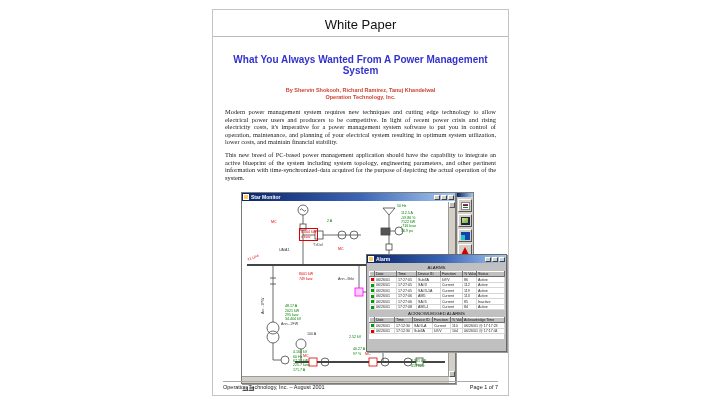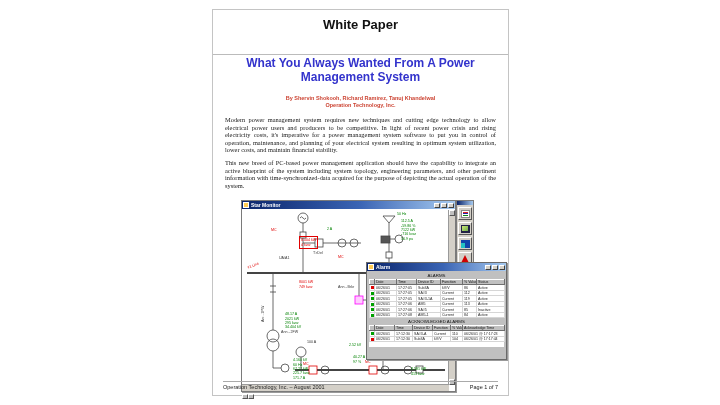--- a/index.html
+++ b/index.html
@@ -2,23 +2,23 @@
 <html><head>
 <meta charset="utf-8">
 <style>
   html,body{margin:0;padding:0;}
   body{width:720px;height:405px;background:#ffffff;position:relative;overflow:hidden;
        font-family:"Liberation Sans",sans-serif;}
 
   
   .page{position:absolute;left:212px;top:9px;width:297px;height:387px;
         background:#fff;border:1px solid #c4c4c4;box-sizing:border-box;padding:0 10px;}
-  .page-header{text-align:center;font-size:13px;font-weight:bold;color:#111;
-               padding:7px 0 22px 0;border-bottom:1px solid #bbb;margin:0 -10px;}
-  .doc-title{margin-top:1px;text-align:center;font-size:12px;font-weight:bold;color:#3333cc;}
+  .page-header{text-align:center;font-size:13px;font-weight:normal;color:#111;
+               padding:7px 0 4px 0;border-bottom:1px solid #bbb;margin:0 -10px;}
+  .doc-title{margin-top:17px;text-align:center;font-size:10px;font-weight:bold;color:#3333cc;}
   .byline{margin-top:11px;text-align:center;font-size:5.5px;font-weight:bold;color:#cc4433;line-height:7px;}
   .org{text-align:center;font-size:5.5px;font-weight:bold;color:#cc4433;line-height:7px;}
   .body-par{font-family:"Liberation Serif",serif;font-size:6.4px;line-height:7.6px;
             text-align:justify;color:#1a1a1a;margin:7px 2px 0 2px;}
   .body-par.second{margin-top:5px;}
   .footer{position:absolute;left:10px;right:10px;bottom:5px;border-top:1px solid #aaa;
           padding-top:2px;display:flex;justify-content:space-between;
           font-size:5.5px;color:#222;}
 
   

